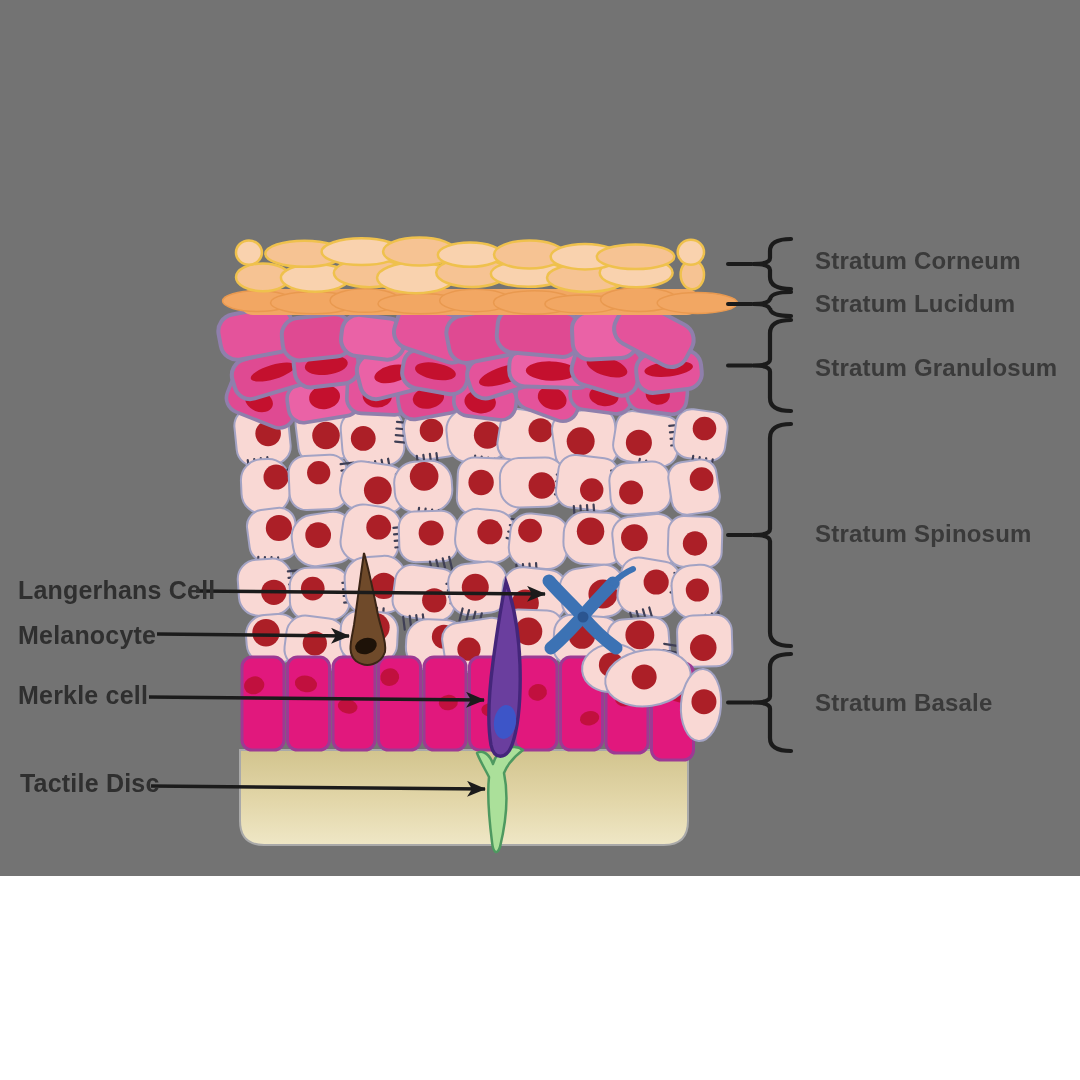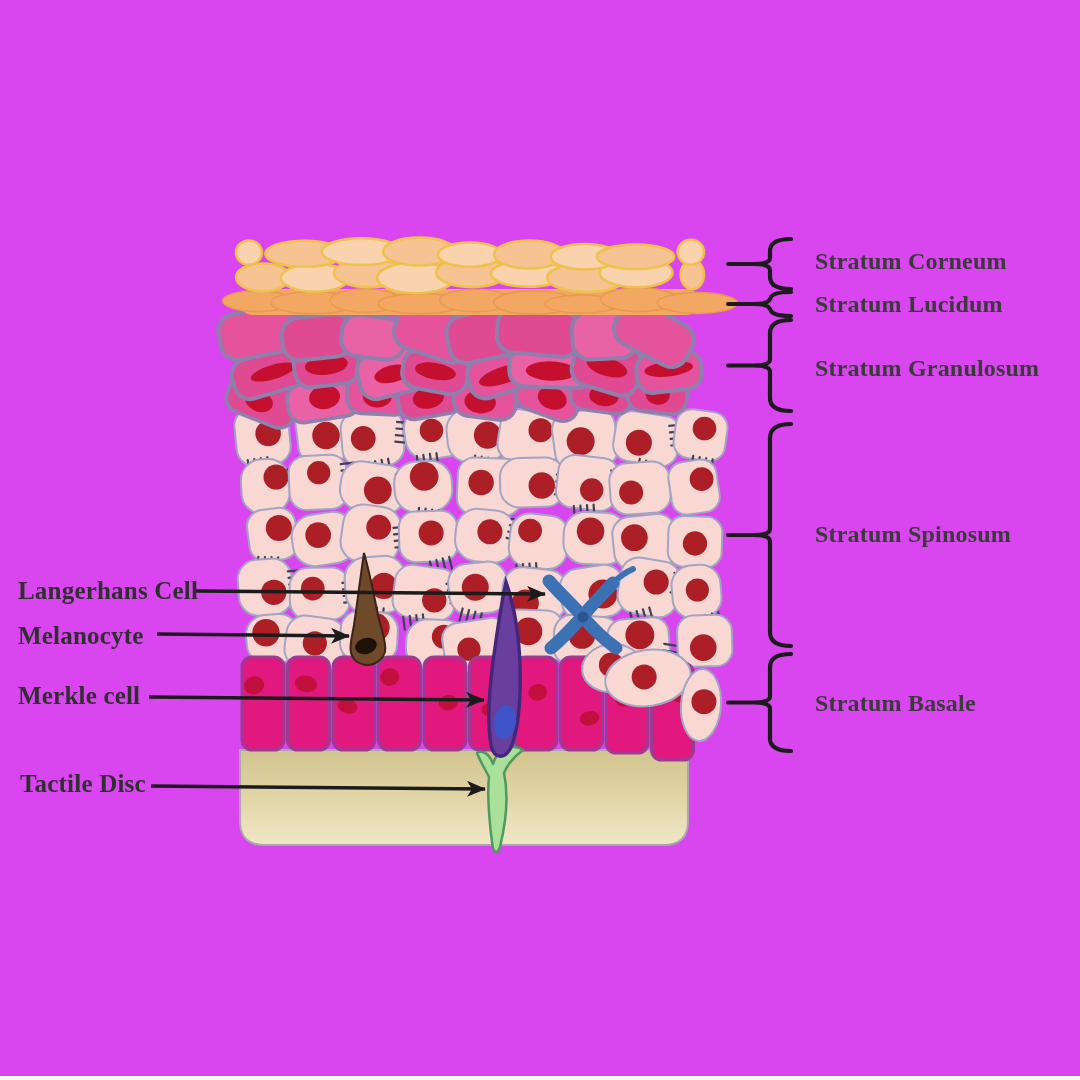--- a/index.html
+++ b/index.html
@@ -1,17 +1,17 @@
 <!DOCTYPE html>
 <html><head>
 <meta charset="utf-8">
 <style>
   html,body{margin:0;padding:0;background:#ffffff;}
-  .stage{position:relative;width:1080px;height:1076px;background:#d946ef;overflow:hidden;
-         font-family:Liberation Serif, serif;}
+  .stage{position:relative;width:1080px;height:876px;background:#737373;overflow:hidden;
+         font-family:Liberation Sans, sans-serif;}
   svg{display:block;position:absolute;inset:0;}
   .stratum-label{font-size:24px;font-weight:700;fill:#3a3a3a;letter-spacing:.2px;}
   .cell-label{font-size:25px;font-weight:700;fill:#2f2f2f;letter-spacing:.2px;}
 </style>
 </head>
 <body>
 
 <div class="stage">
   <svg id="art" width="1080" height="1080" viewBox="0 0 1080 1080">
     <defs>

